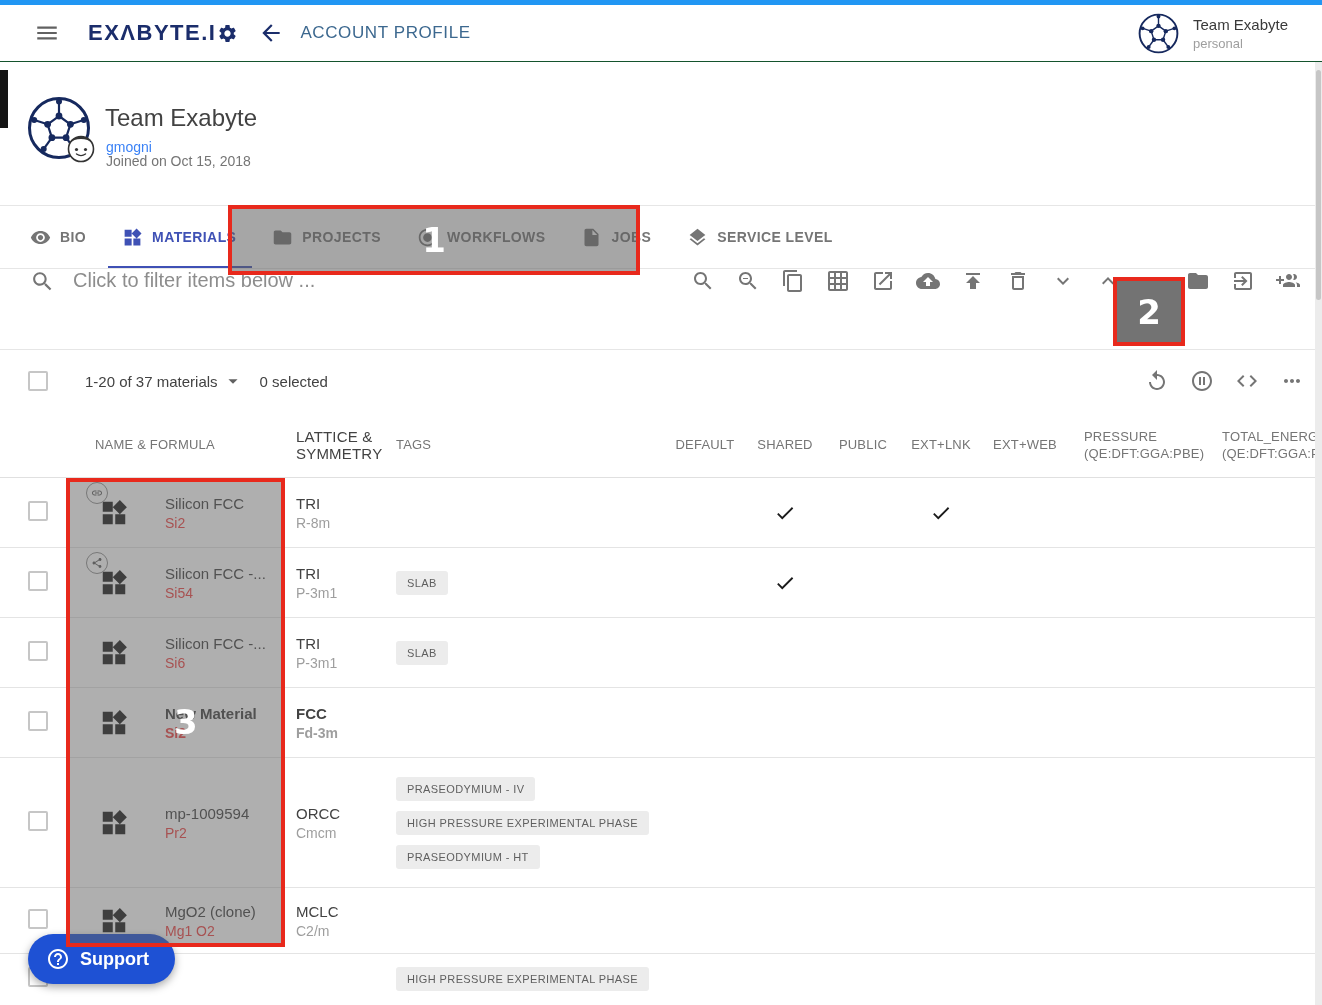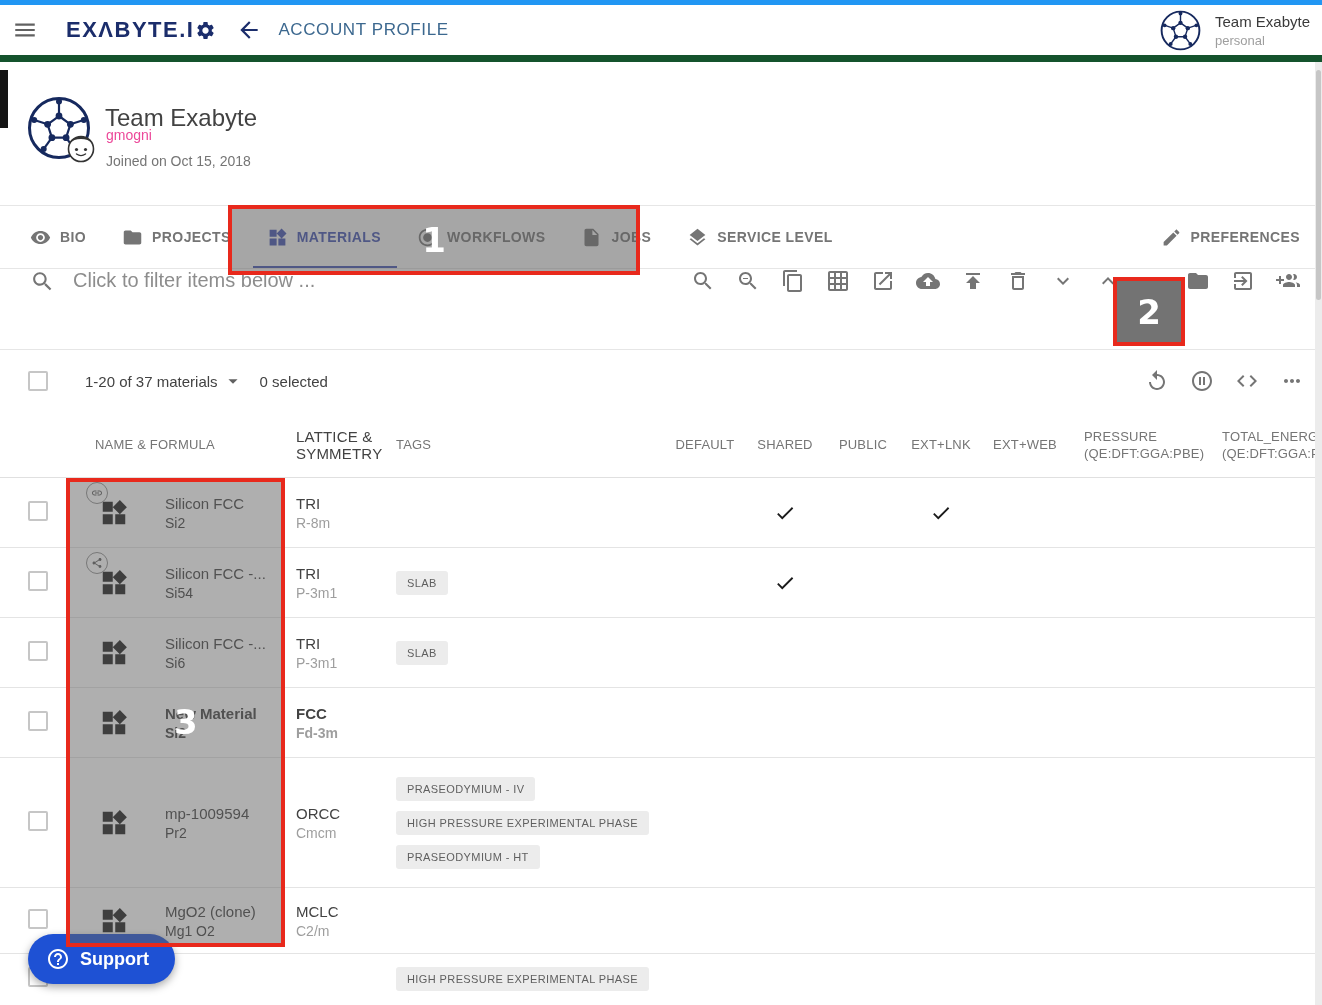--- a/index.html
+++ b/index.html
@@ -1,36 +1,36 @@
 <!DOCTYPE html>
 <html><head>
 <meta charset="utf-8">
 <style>
   *{margin:0;padding:0;box-sizing:border-box}
   html,body{width:1322px;height:1005px}
   body{font-family:"Liberation Sans",sans-serif;background:#fff;color:#424242;position:relative;overflow:hidden}
   svg{display:block;width:100%;height:100%}
 
   .topline{height:5px;background:#2196f3}
-  .appbar{height:57px;display:flex;align-items:center;padding:0 12px;background:#fff;border-bottom:7px solid #14532d}
+  .appbar{height:57px;display:flex;align-items:center;padding:0 34px;background:#fff;border-bottom:1px solid #14532d}
   .hamburger{width:26px;height:26px;color:#616161;cursor:pointer;flex:none}
   .logo{display:flex;align-items:center;margin-left:28px;color:#1b2d6b;font-size:22px;font-weight:700;letter-spacing:1.5px;cursor:pointer}
   .logo-gear{width:21px;height:21px;margin-left:1px;color:#1b2d6b}
   .back{width:26px;height:26px;margin-left:20px;color:#1b2d6b;cursor:pointer}
   .appbar-title{margin-left:16px;color:#3c688f;font-size:17px;font-weight:500;letter-spacing:.6px}
   .appbar-right{margin-left:auto;display:flex;align-items:center;gap:14px}
   .avatar-sm{width:41px;height:41px;border-radius:50%;cursor:pointer;flex:none}
   .acct-name{font-size:15px;color:#3a3a3a}
   .acct-type{font-size:13px;color:#9e9e9e;margin-top:3px}
 
   .profile{height:143px;position:relative;background:#fff}
   .avatar-lg{position:absolute;left:27px;top:34px;width:64px;height:64px}
   .face-badge{position:absolute;right:-4px;bottom:-3px;width:28px;height:28px}
   .profile-name{position:absolute;left:105px;top:42px;font-size:24px;color:#424242}
-  .profile-user{position:absolute;left:106px;top:65px;font-size:14px;color:#ec4899}
+  .profile-user{position:absolute;left:106px;top:77px;font-size:14px;color:#3b82f6}
   .profile-joined{position:absolute;left:106px;top:91px;font-size:14px;color:#757575}
 
   .tabsbar{height:64px;border-top:1px solid #e6e6e6;border-bottom:1px solid #e6e6e6;display:flex;align-items:stretch;padding:0 22px 0 30px;background:#fff}
   .tab{display:flex;align-items:center;gap:9px;color:#757575;font-size:14px;font-weight:700;letter-spacing:.4px;margin-right:36px;position:relative;cursor:pointer}
   .tab-ic{width:21px;height:21px;flex:none}
   .tab.active{color:#3f51b5}
   .tab.active::after{content:"";position:absolute;left:-14px;right:-16px;bottom:0;height:2px;background:#3f51b5}
   .tab-right{margin-left:auto;margin-right:0}
 
   .filterbar{height:81px;display:flex;align-items:flex-start;padding:0 22px 0 30px;border-bottom:1px solid #e6e6e6;background:#fff}
@@ -59,21 +59,21 @@
 
   .trow{border-bottom:1px solid #e4e4e4;background:#fff}
   .cb-cell{padding-left:28px}
   .name-cell{display:flex;align-items:center;padding-left:31px}
   .mat-wrap{position:relative;width:34px;height:34px;flex:none;display:flex;align-items:center;justify-content:center}
   .mat-wrap .mat-svg{width:30px;height:30px;color:#1d1d1d}
   .badge{position:absolute;left:-11px;top:-14px;width:22px;height:22px;border-radius:50%;background:#fff;border:1px solid #8f8f8f;display:flex;align-items:center;justify-content:center}
   .badge .b-ic{width:12px;height:12px;color:#5c5c5c}
   .nf{margin-left:34px;display:flex;flex-direction:column;gap:3px}
   .nm{font-size:15px;color:#424242}
-  .fm{font-size:14px;color:#404040}
+  .fm{font-size:14px;color:#ef4444}
   .lat-cell{padding-left:11px;display:flex;flex-direction:column;gap:3px}
   .lat{font-size:15px;color:#424242}
   .sym{font-size:14px;color:#9e9e9e}
   .tags-cell{padding-left:11px;display:flex;flex-direction:column;align-items:flex-start;gap:10px}
   .chip{background:#ececec;color:#5f5f5f;font-size:11px;font-weight:400;letter-spacing:.4px;padding:6px 11px;border-radius:3px;white-space:nowrap}
   .chk-cell{display:flex;justify-content:center}
   .chk-ic{width:22px;height:22px;color:#1b1b1b}
   .trow.partial{align-items:start}
   .trow.partial > div{padding-top:13px}
 
@@ -194,36 +194,36 @@
 <nav class="tabsbar">
   <span id="tabs-left" style="display:flex;align-items:stretch">
       <div class="tab">
         <span class="tab-ic">
           <svg viewBox="0 0 24 24" fill="currentColor">
             <path d="M12 4.5C7 4.5 2.73 7.61 1 12c1.73 4.39 6 7.5 11 7.5s9.27-3.11 11-7.5c-1.73-4.39-6-7.5-11-7.5zM12 17c-2.76 0-5-2.24-5-5s2.24-5 5-5 5 2.24 5 5-2.24 5-5 5zm0-8c-1.66 0-3 1.34-3 3s1.34 3 3 3 3-1.34 3-3-1.34-3-3-3z"></path>
           </svg>
         </span>
         <span>BIO</span>
       </div>
+      <div class="tab active">
+        <span class="tab-ic">
+          <svg viewBox="0 0 24 24" fill="currentColor">
+            <path d="M13 13v8h8v-8h-8zM3 21h8v-8H3v8zM3 3v8h8V3H3zm13.66-1.31L11 7.34 16.66 13l5.66-5.66-5.66-5.65z"></path>
+          </svg>
+        </span>
+        <span>MATERIALS</span>
+      </div>
       <div class="tab">
         <span class="tab-ic">
           <svg viewBox="0 0 24 24" fill="currentColor">
             <path d="M10 4H4c-1.1 0-1.99.9-1.99 2L2 18c0 1.1.9 2 2 2h16c1.1 0 2-.9 2-2V8c0-1.1-.9-2-2-2h-8l-2-2z"></path>
           </svg>
         </span>
         <span>PROJECTS</span>
       </div>
-      <div class="tab active">
-        <span class="tab-ic">
-          <svg viewBox="0 0 24 24" fill="currentColor">
-            <path d="M13 13v8h8v-8h-8zM3 21h8v-8H3v8zM3 3v8h8V3H3zm13.66-1.31L11 7.34 16.66 13l5.66-5.66-5.66-5.65z"></path>
-          </svg>
-        </span>
-        <span>MATERIALS</span>
-      </div>
       <div class="tab">
         <span class="tab-ic">
           <svg viewBox="0 0 24 24" fill="currentColor">
             <path d="M12 7c-2.76 0-5 2.24-5 5s2.24 5 5 5 5-2.24 5-5-2.24-5-5-5zm0-5C6.48 2 2 6.48 2 12s4.48 10 10 10 10-4.48 10-10S17.52 2 12 2zm0 18c-4.42 0-8-3.58-8-8s3.58-8 8-8 8 3.58 8 8-3.58 8-8 8z"></path>
           </svg>
         </span>
         <span>WORKFLOWS</span>
       </div>
       <div class="tab">
         <span class="tab-ic">
@@ -235,28 +235,20 @@
       </div>
       <div class="tab">
         <span class="tab-ic">
           <svg viewBox="0 0 24 24" fill="currentColor">
             <path d="M11.99 18.54l-7.37-5.73L3 14.07l9 7 9-7-1.63-1.27-7.38 5.74zM12 16l7.36-5.73L21 9l-9-7-9 7 1.63 1.27L12 16z"></path>
           </svg>
         </span>
         <span>SERVICE LEVEL</span>
       </div>
     </span>
-  <div class="tab tab-right">
-    <span class="tab-ic">
-        <svg viewBox="0 0 24 24" fill="currentColor">
-          <path d="M3 17.25V21h3.75L17.81 9.94l-3.75-3.75L3 17.25zM20.71 7.04c.39-.39.39-1.02 0-1.41l-2.34-2.34c-.39-.39-1.02-.39-1.41 0l-1.83 1.83 3.75 3.75 1.83-1.83z"></path>
-        </svg>
-      </span>
-    <span>PREFERENCES</span>
-  </div>
 </nav>
 
 <div class="filterbar">
   <span class="filter-search-icon">
       <svg viewBox="0 0 24 24" fill="currentColor">
         <path d="M15.5 14h-.79l-.28-.27C15.41 12.59 16 11.11 16 9.5 16 5.91 13.09 3 9.5 3S3 5.91 3 9.5 5.91 16 9.5 16c1.61 0 3.09-.59 4.23-1.57l.27.28v.79l5 4.99L20.49 19l-4.99-5zm-6 0C7.01 14 5 11.99 5 9.5S7.01 5 9.5 5 14 7.01 14 9.5 11.99 14 9.5 14z"></path>
       </svg>
     </span>
   <input class="filter-input" type="text" placeholder="Click to filter items below ..." style="">
   <div class="toolbar" id="toolbar">

